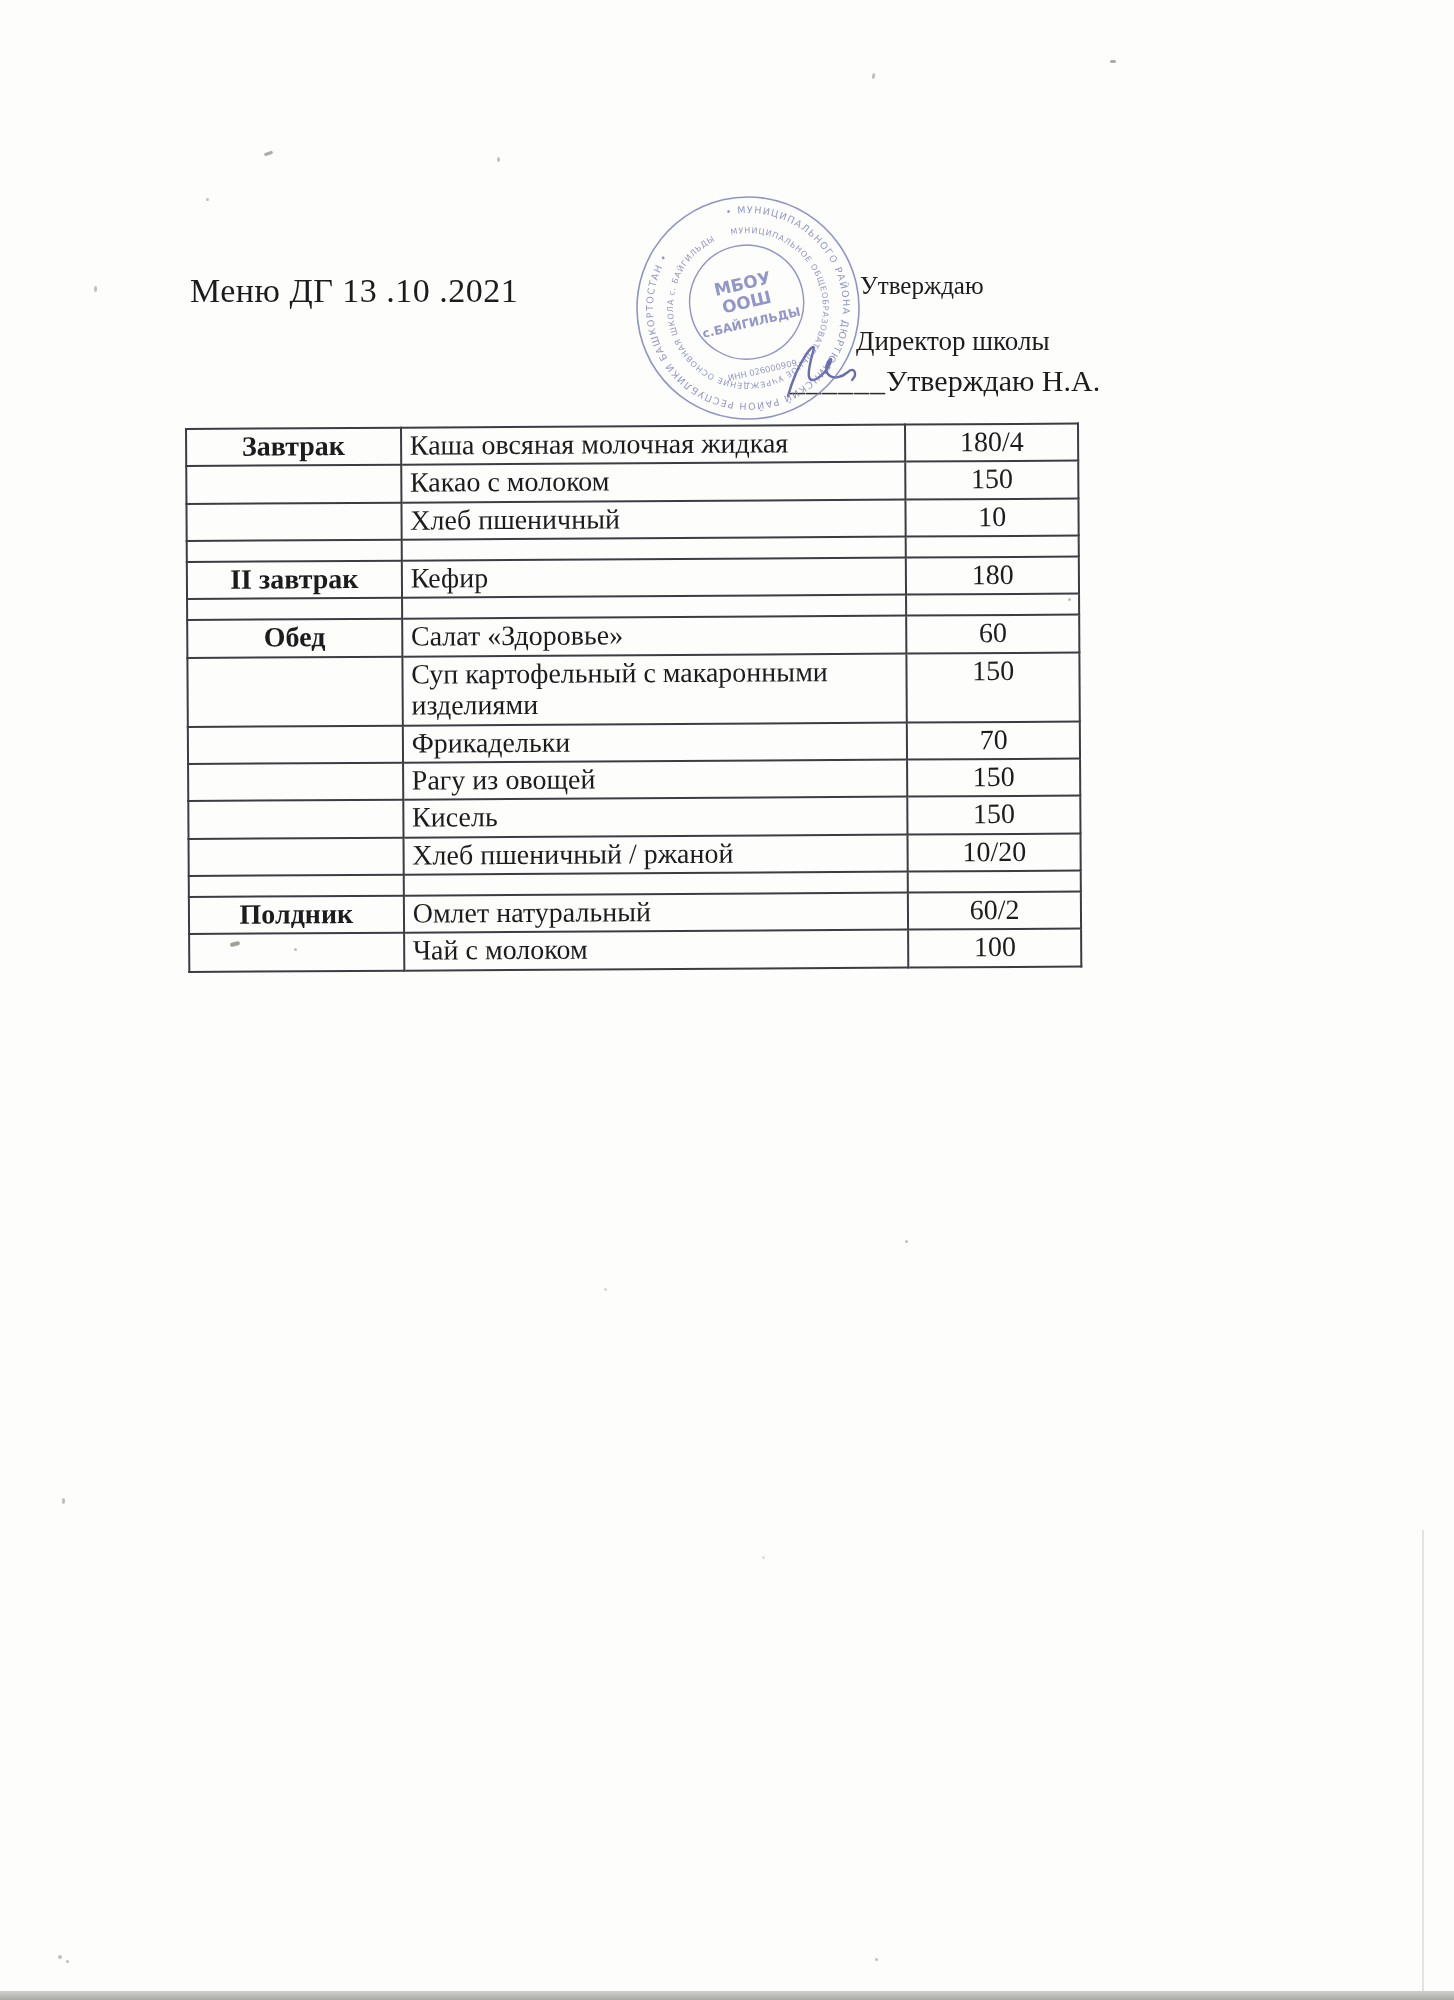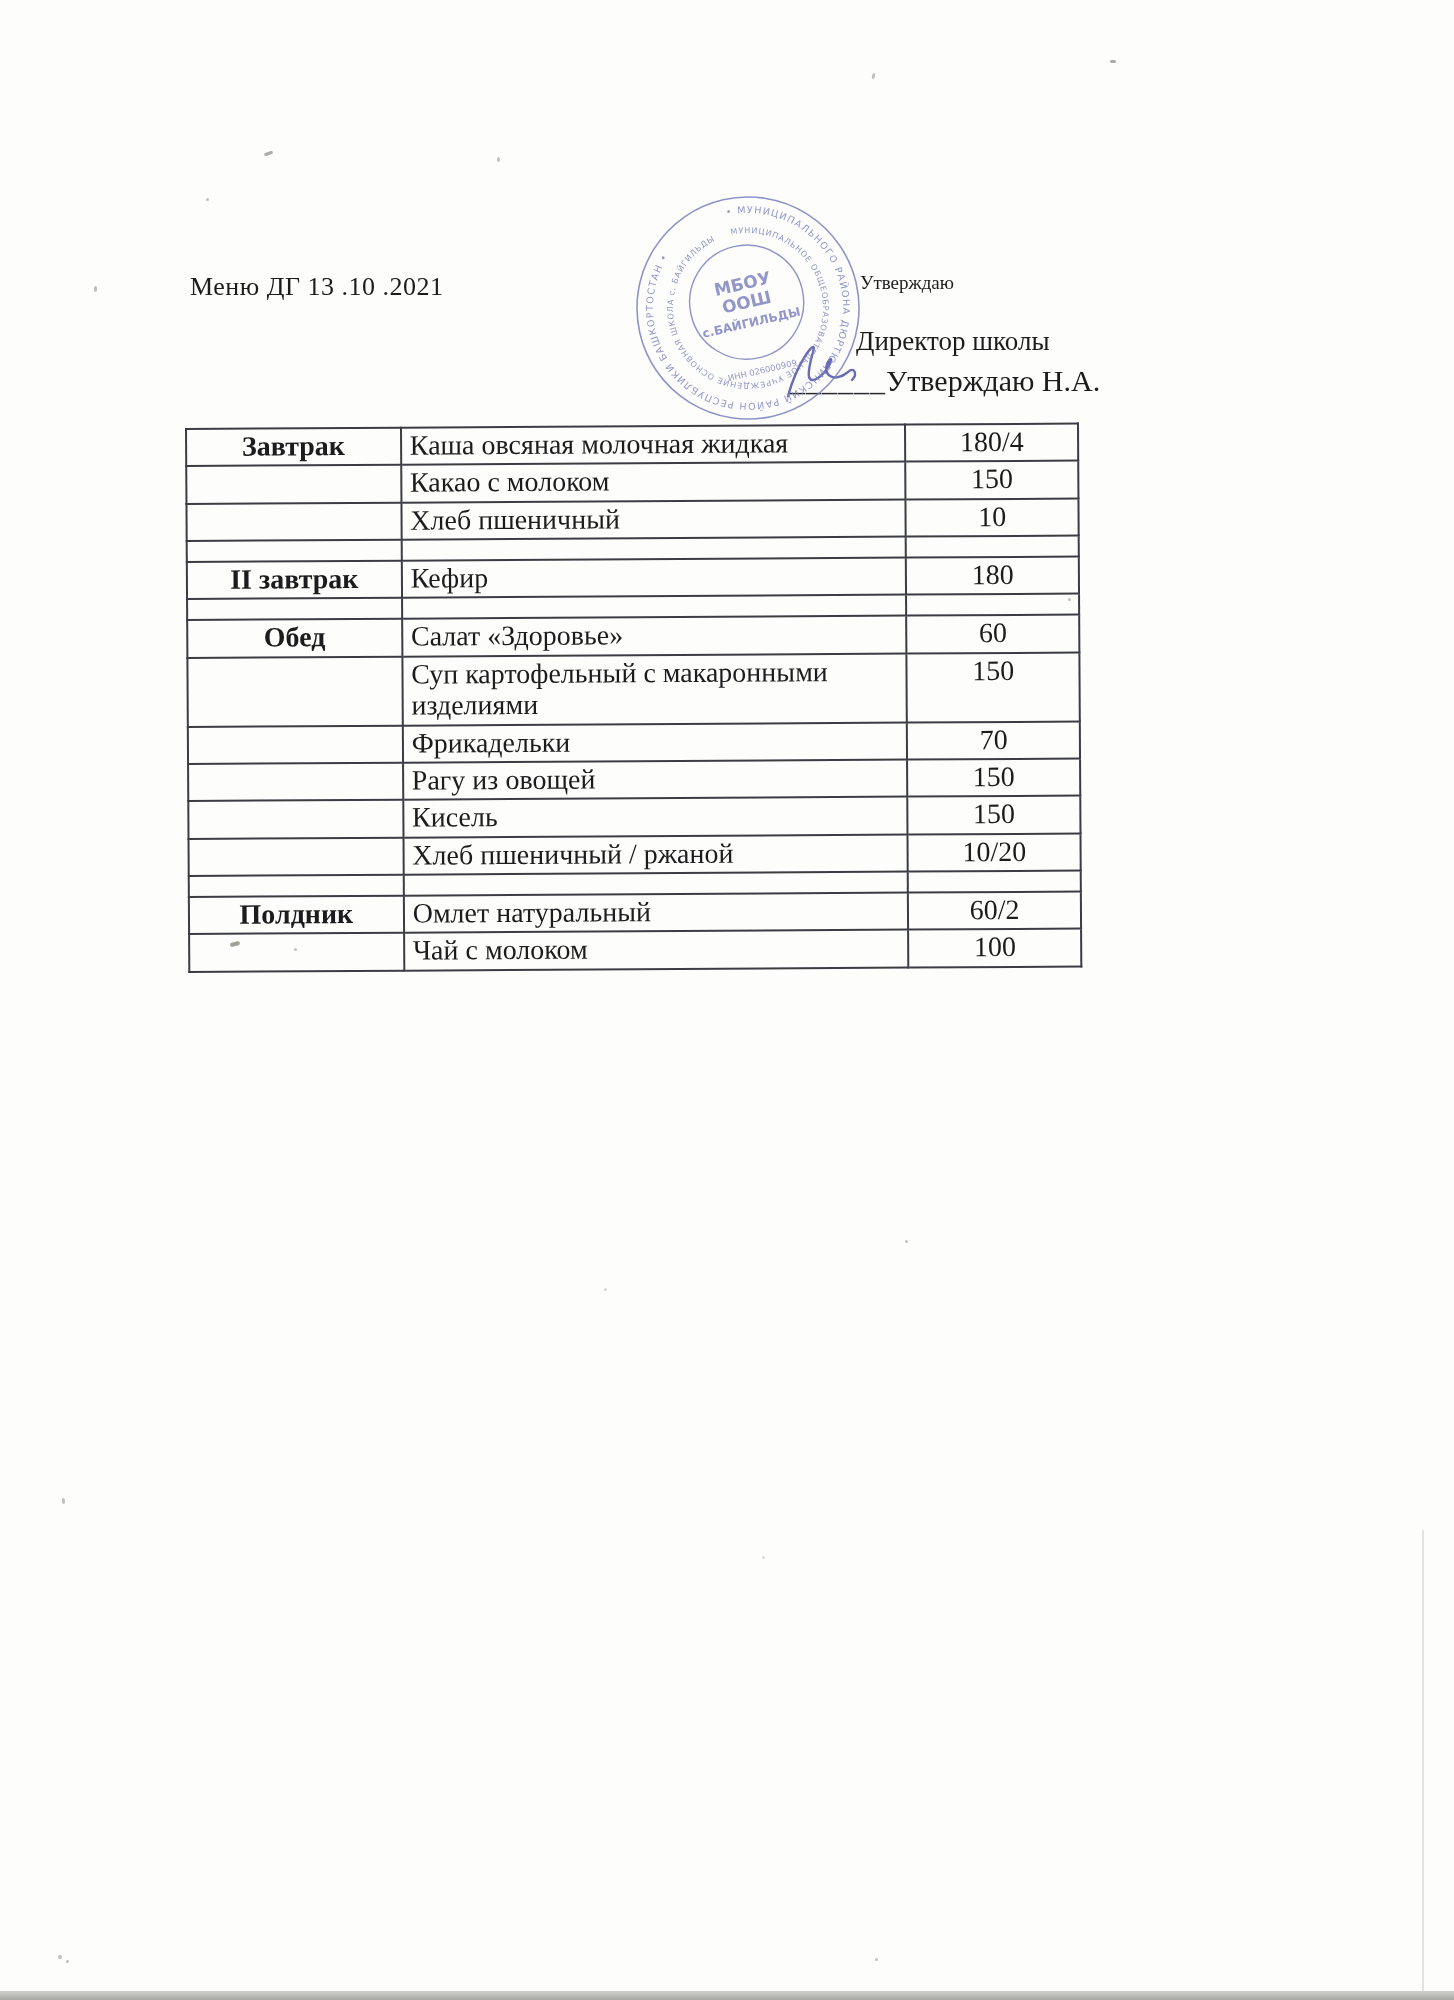--- a/index.html
+++ b/index.html
@@ -7,23 +7,23 @@
   body {
     position: relative;
     background: #fdfdfb;
     font-family: "Liberation Serif", serif;
     color: #1c1c1e;
     overflow: hidden;
   }
   
   .menu-title {
     position: absolute; left: 190px; top: 272px;
-    font-size: 26px; letter-spacing: 0.5px;
-  }
-  .approve-label   { position: absolute; left: 860px; top: 272px; font-size: 19px; font-family: Liberation Serif, serif; }
+    font-size: 34px; letter-spacing: 0.5px;
+  }
+  .approve-label   { position: absolute; left: 860px; top: 272px; font-size: 25px; font-family: Liberation Serif, serif; }
   .director-label  { position: absolute; left: 856px; top: 326px; font-size: 27px; }
   .sig-row         { position: absolute; left: 790px; top: 364px; font-size: 30px; white-space: nowrap; }
   .sig-row .sig-line { letter-spacing: 1px; color: #2a2a2e; }
   .signature-svg   { position: absolute; left: 772px; top: 330px; }
 
   
   .stamp-svg {
     position: absolute; left: 626px; top: 186px;
     opacity: 0.82;
     transform: rotate(-13deg);

